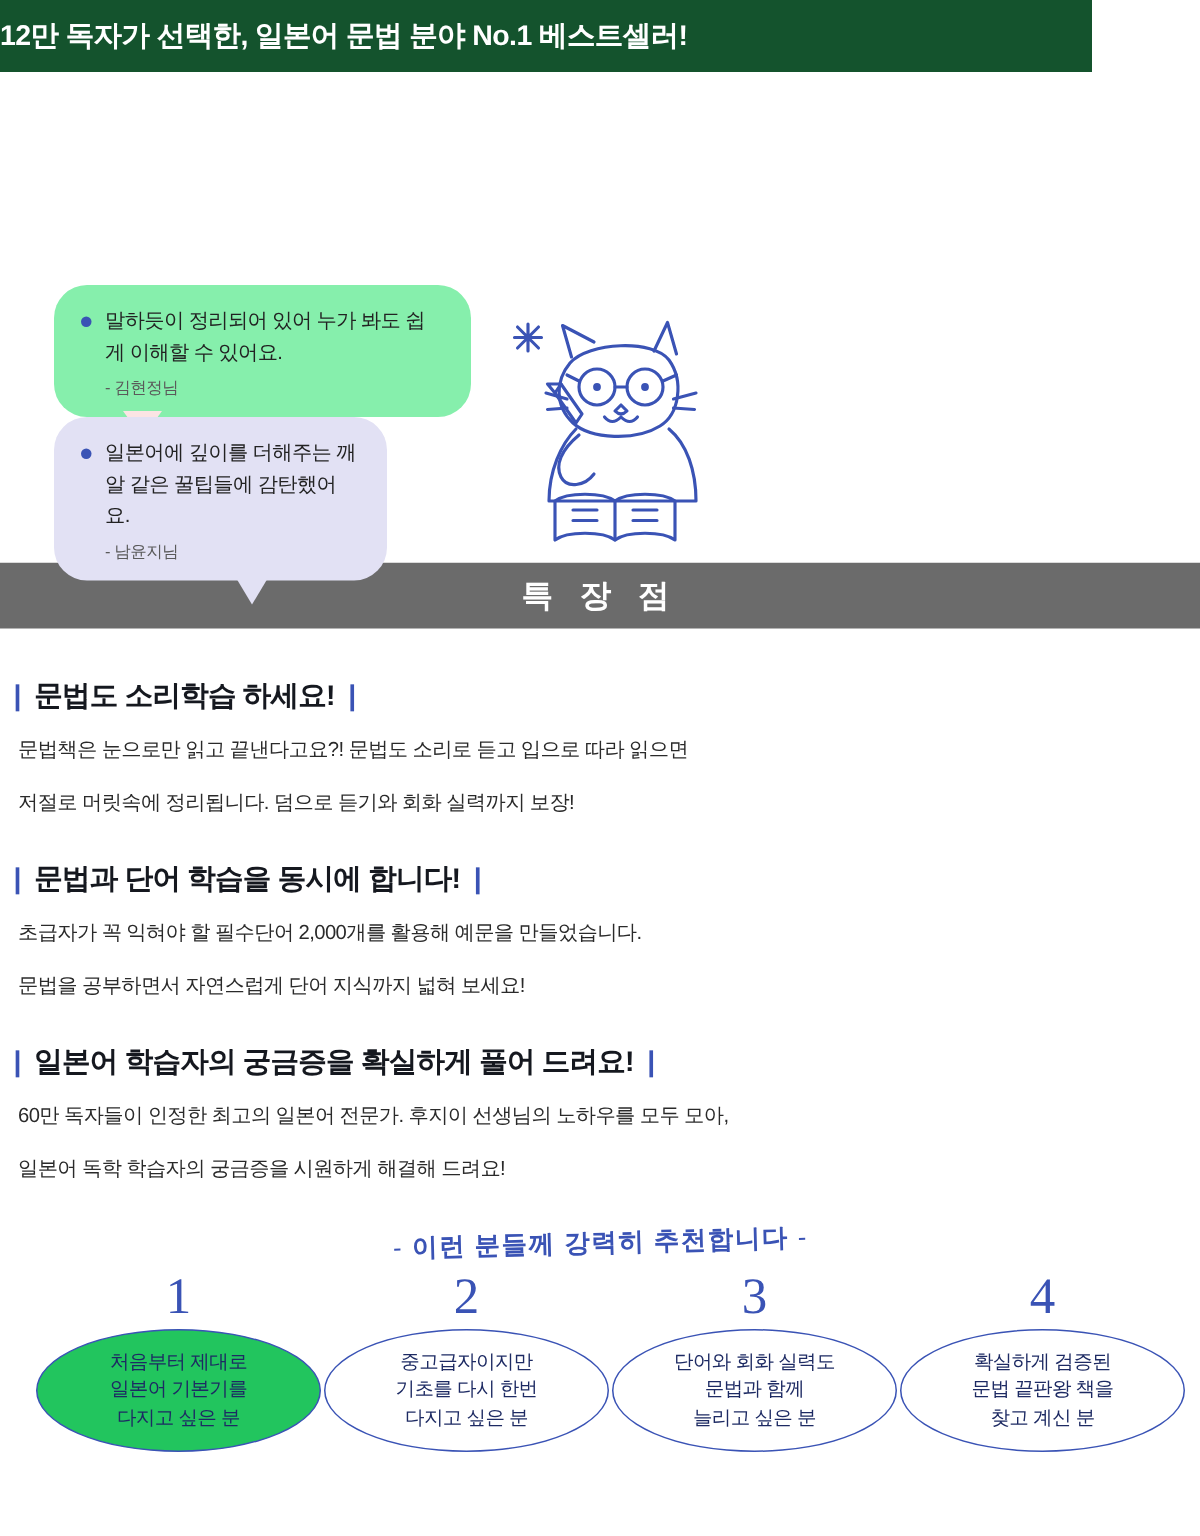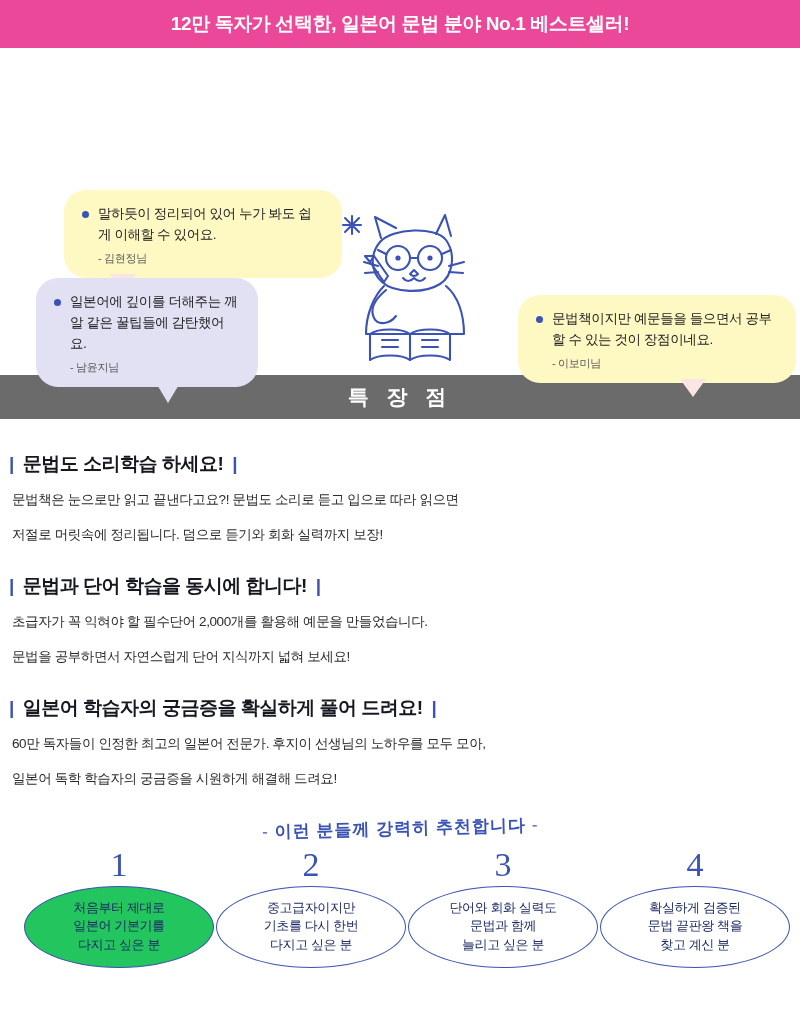--- a/index.html
+++ b/index.html
@@ -11,26 +11,26 @@
     height: 1024px;
     background: #ffffff;
     font-family: "Liberation Sans", "DejaVu Sans", sans-serif;
     color: #1a1a1a;
     overflow: hidden;
     position: relative;
   }
 
   
   .banner {
-    width: 800px;
+    width: 728px;
     height: 48px;
-    background: #ec4899;
+    background: #14532d;
     display: flex;
     align-items: center;
-    justify-content: center;
+    justify-content: flex-start;
   }
   .banner-text {
     color: #ffffff;
     font-size: 19px;
     font-weight: bold;
     letter-spacing: -0.4px;
   }
 
   
   .reviews {
@@ -65,21 +65,21 @@
     letter-spacing: -0.4px;
     color: #222;
   }
   .bubble .who {
     margin-top: 5px;
     font-size: 11px;
     color: #5a5a5a;
     letter-spacing: -0.3px;
   }
 
-  .bubble.pink  { background: #fef9c3; margin-left: 28px; }
+  .bubble.pink  { background: #86efac; }
   .bubble.lilac { background: #e2e1f4; }
 
   
   .bubble .tail {
     position: absolute;
     width: 0;
     height: 0;
   }
   .tail-bl {
     bottom: -14px;
@@ -253,28 +253,20 @@
   <div class="bubble lilac" id="bubble-2">
     <span class="dot"></span>
     <div class="body">
       <p>일본어에 깊이를 더해주는 깨알 같은 꿀팁들에 감탄했어요.</p>
       <div class="who">- 남윤지님</div>
     </div>
     <span class="tail tail-bl-l"></span>
   </div>
 
 
-  <div class="bubble pink" id="bubble-4">
-    <span class="dot"></span>
-    <div class="body">
-      <p>문법책이지만 예문들을 들으면서 공부할 수 있는 것이 장점이네요.</p>
-      <div class="who">- 이보미님</div>
-    </div>
-    <span class="tail tail-br-p"></span>
-  </div>
 
   <svg class="cat-art" viewBox="0 0 175 195">
     <g fill="none" stroke="#3a53b5" stroke-width="2.1" stroke-linecap="round" stroke-linejoin="round">
 
       <path d="M34 32 L34 50 M25 41 L43 41 M27 34 L41 48 M41 34 L27 48"></path>
 
       <path d="M63 54 L57 33 L78 44"></path>
       <path d="M118 50 L127 31 L133 52"></path>
 
       <path d="M62 58 C74 44 118 42 128 56 C138 70 135 92 122 100 C106 110 76 109 64 98 C52 87 52 70 62 58 Z"></path>

